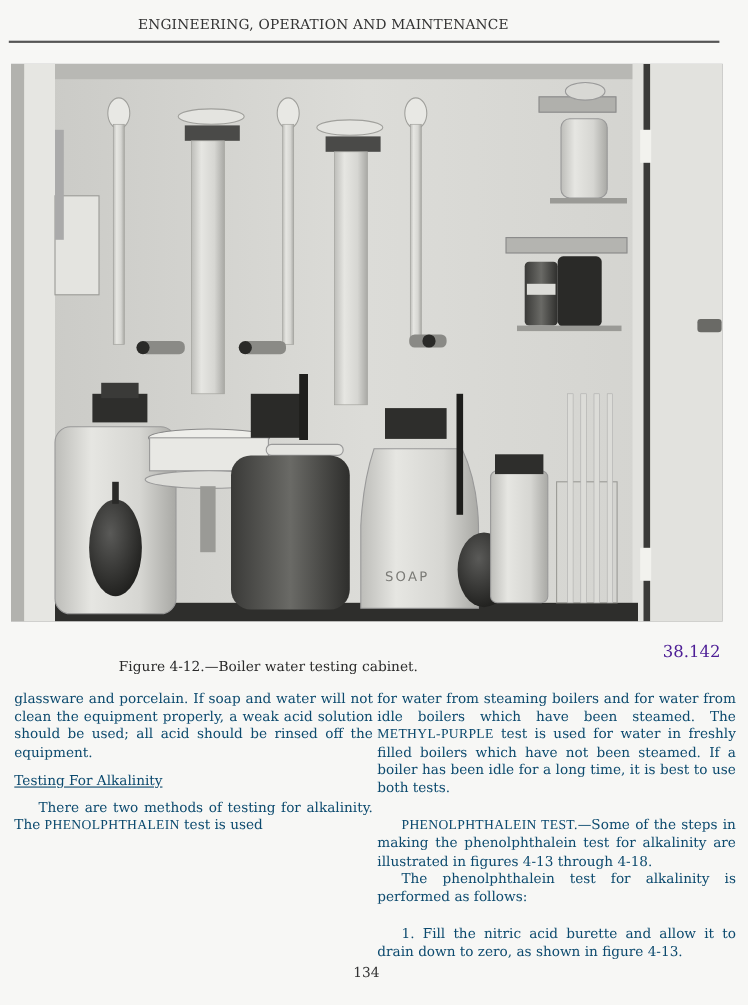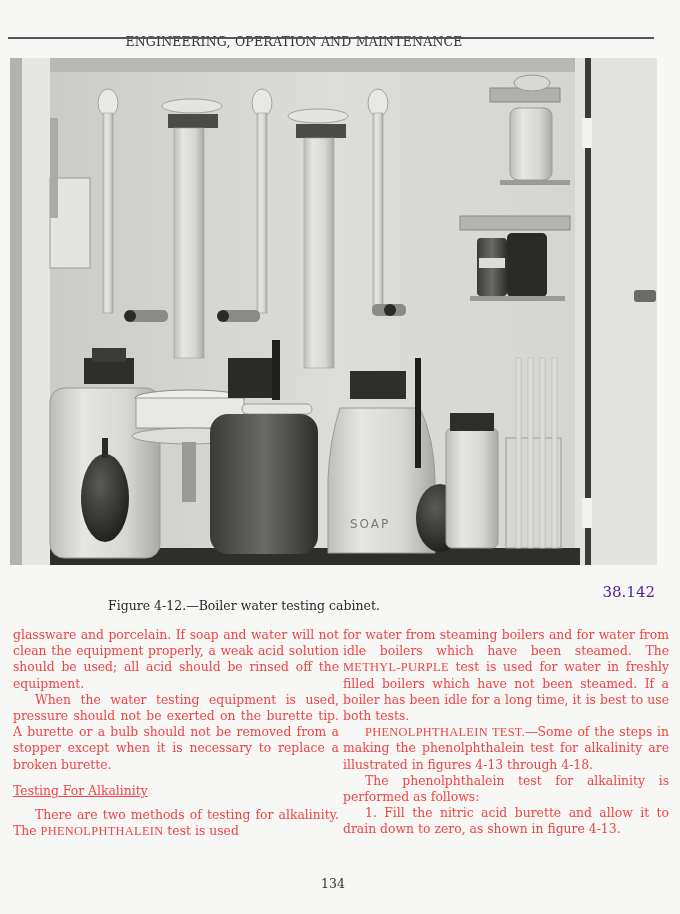--- a/index.html
+++ b/index.html
@@ -5,49 +5,49 @@
   html, body { margin: 0; padding: 0; }
   body {
     width: 680px; height: 914px; overflow: hidden;
     background: #f7f7f5;
     font-family: "DejaVu Serif", "Liberation Serif", serif;
     color: #2a2a2a;
     position: relative;
   }
   .running-head {
     position: absolute; top: 14px; left: 0; width: 588px;
-    text-align: center; font-size: 12.5px; letter-spacing: 0.2px; color: #333; margin-top: 20px;
+    text-align: center; font-size: 12.5px; letter-spacing: 0.2px; color: #333;
   }
   .head-rule {
     position: absolute; top: 37px; left: 8px; width: 646px; height: 1.5px;
     background: #555;
   }
   .figure {
     position: absolute; left: 10px; top: 58px; width: 647px; height: 507px;
     background: #a3a3a3; overflow: hidden;
   }
   .figure svg { display: block; }
   .fig-id {
     position: absolute; top: 583px; right: 25px; font-size: 15px; color: #4c1d95;
   }
   .caption {
     position: absolute; top: 598px; left: 0; width: 588px; text-align: center;
     font-size: 12.5px; color: #2a2a2a; padding-right: 100px; box-sizing: border-box;
   }
   .col {
     position: absolute; top: 627px; width: 326px;
-    font-size: 12.4px; line-height: 16.2px; color: #ef4444;
+    font-size: 12.4px; line-height: 16.2px; color: #0c4a6e;
     text-align: justify;
   }
   .col.left { left: 13px; }
   .col.right { left: 343px; }
   .col p { margin: 0; }
   .col p.indent { text-indent: 22px; }
   .col .heading { margin: 10px 0 8px 0; text-align: left; text-decoration: underline; }
-  .col .gap-lg { }
+  .col .gap-lg { margin-top: 18px; }
   .caps { letter-spacing: 0.3px; font-family: Liberation Serif, serif; }
   .page-number {
     position: absolute; top: 876px; left: 0; width: 680px; text-align: center;
     font-size: 12.5px; color: #333; padding-right: 14px; box-sizing: border-box;
   }
 </style>
 </head>
 <body>
 
 <div class="running-head">ENGINEERING, OPERATION AND MAINTENANCE</div>
@@ -187,21 +187,20 @@
       <rect x="542" y="300" width="5" height="190" fill="#dcdcd8" stroke="#aaa" stroke-width="0.5"></rect>
     </g>
   </svg>
 </div>
 
 <div class="fig-id">38.142</div>
 <div class="caption">Figure 4-12.—Boiler water testing cabinet.</div>
 
 <div class="col left">
   <p>glassware and porcelain. If soap and water will not clean the equipment properly, a weak acid solution should be used; all acid should be rinsed off the equipment.</p>
-  <p class="indent">When the water testing equipment is used, pressure should not be exerted on the burette tip. A burette or a bulb should not be removed from a stopper except when it is necessary to replace a broken burette.</p>
   <p class="heading">Testing For Alkalinity</p>
   <p class="indent"><span>There are two methods of testing for alkalinity. The </span><span class="caps">PHENOLPHTHALEIN</span><span> test is used</span></p>
 </div>
 
 <div class="col right">
   <p><span>for water from steaming boilers and for water from idle boilers which have been steamed. The </span><span class="caps">METHYL-PURPLE</span><span> test is used for water in freshly filled boilers which have not been steamed. If a boiler has been idle for a long time, it is best to use both tests.</span></p>
   <p class="indent gap-lg"><span class="caps">PHENOLPHTHALEIN TEST.</span><span>—Some of the steps in making the phenolphthalein test for alkalinity are illustrated in figures 4-13 through 4-18.</span></p>
   <p class="indent">The phenolphthalein test for alkalinity is performed as follows:</p>
   <p class="indent gap-lg">1. Fill the nitric acid burette and allow it to drain down to zero, as shown in figure 4-13.</p>
 </div>

